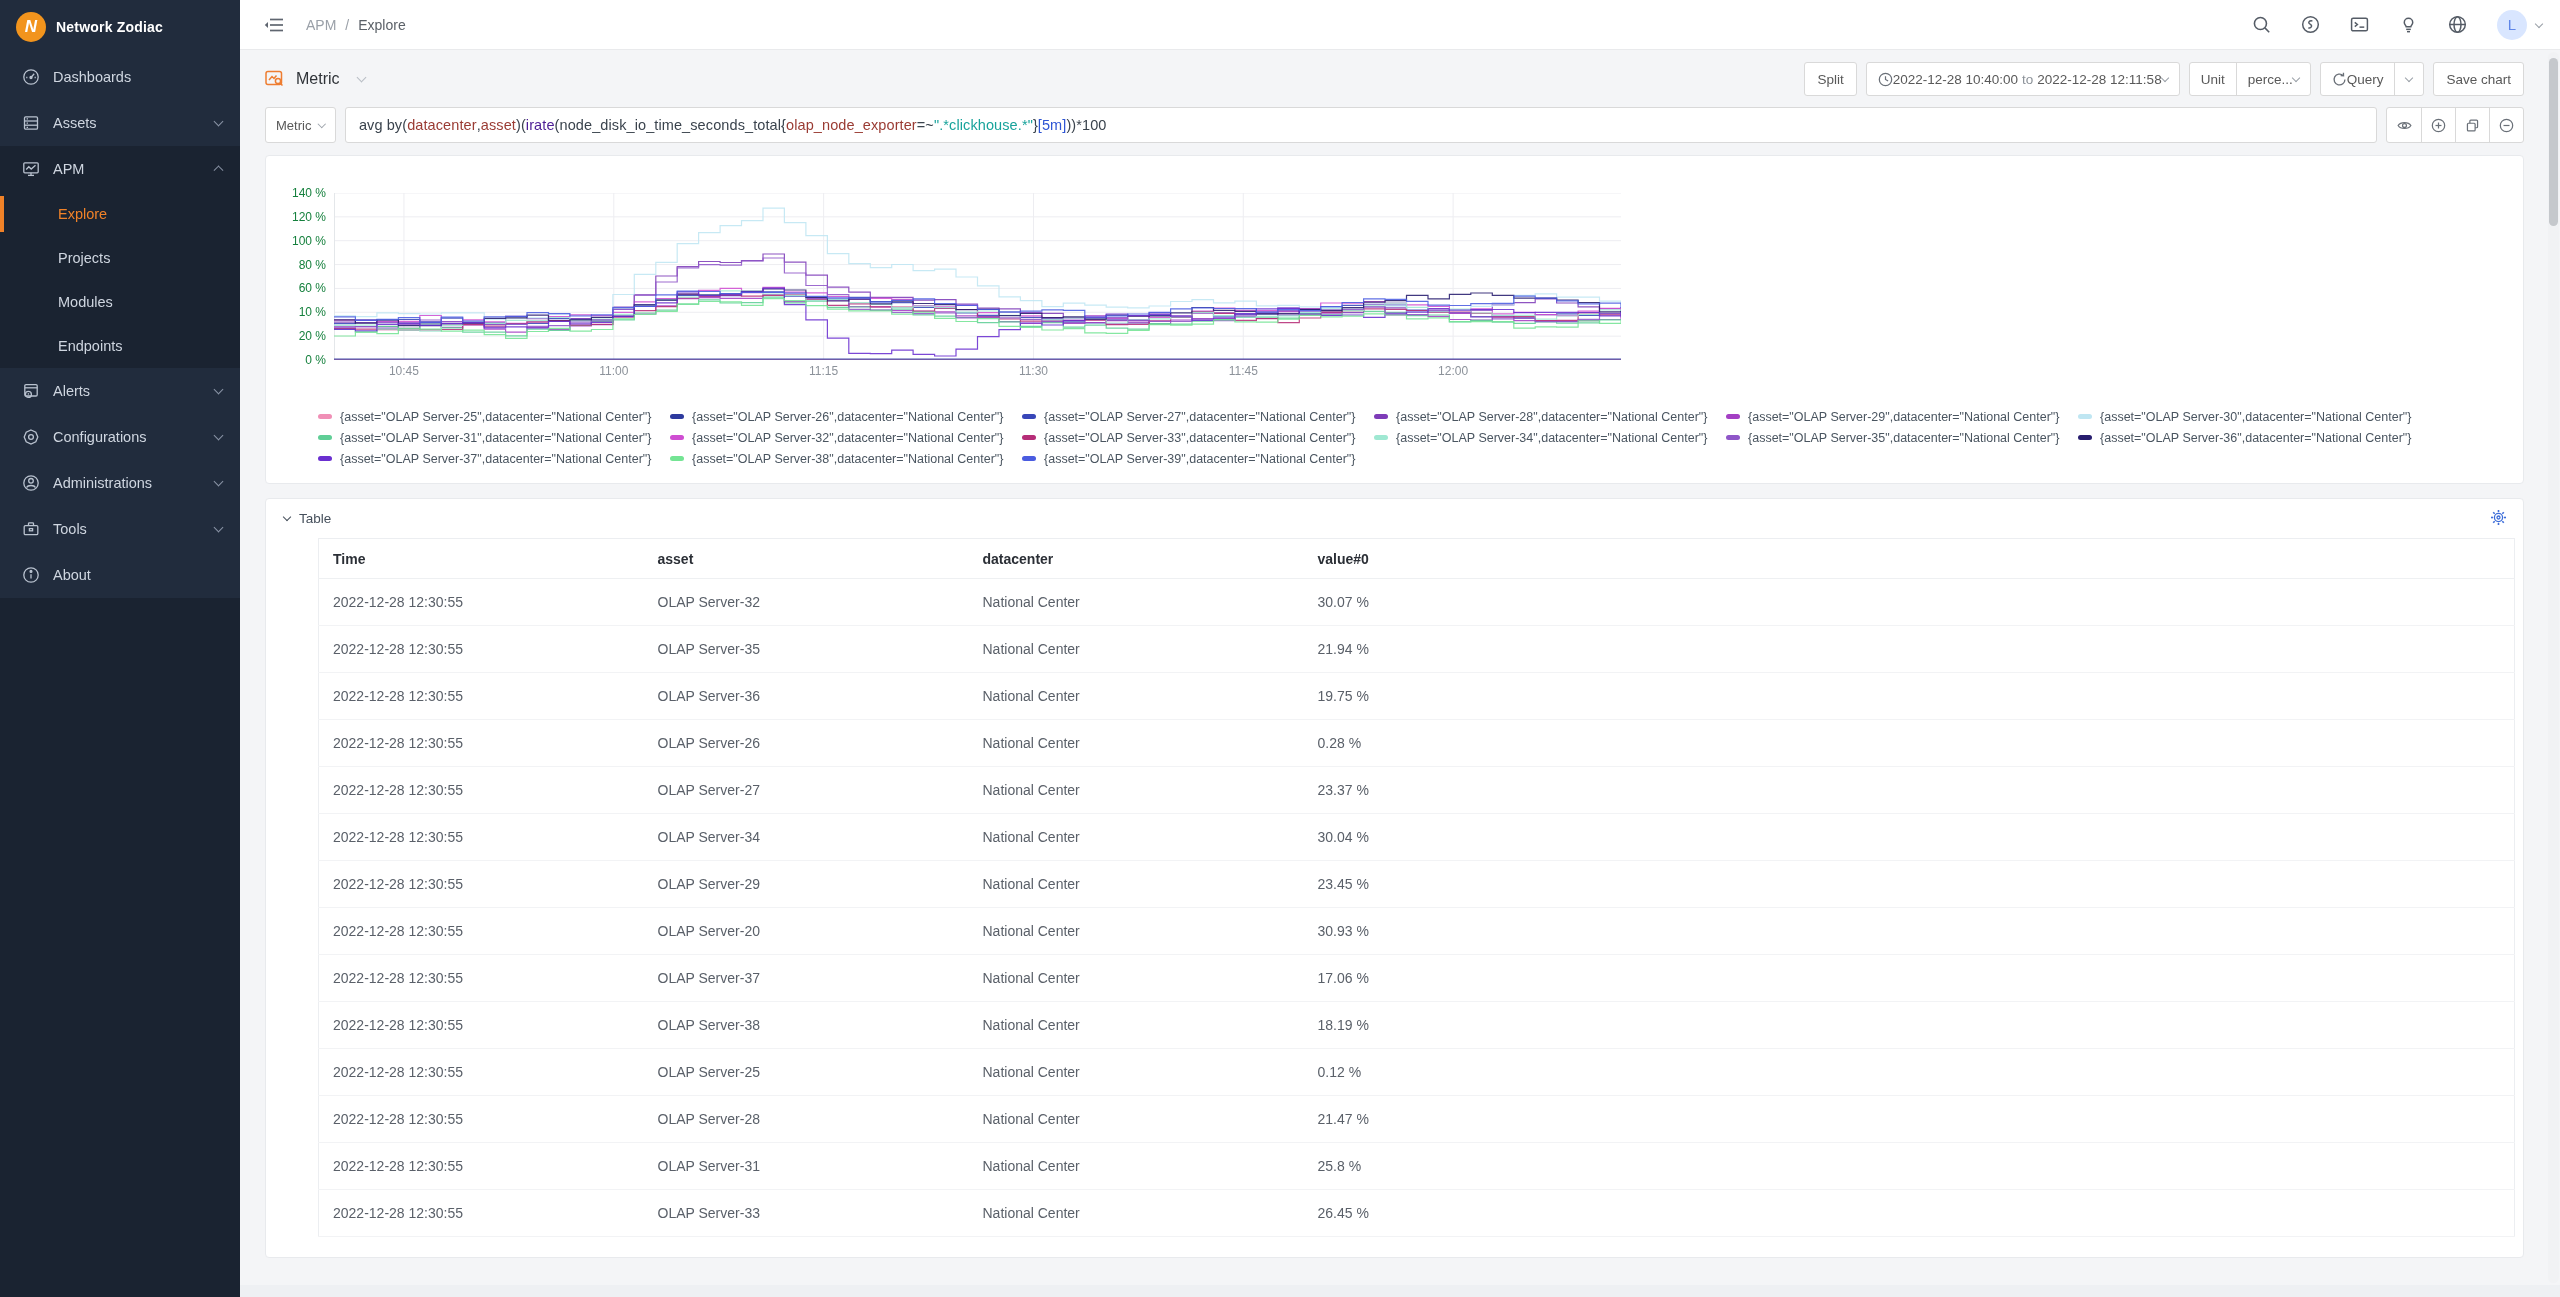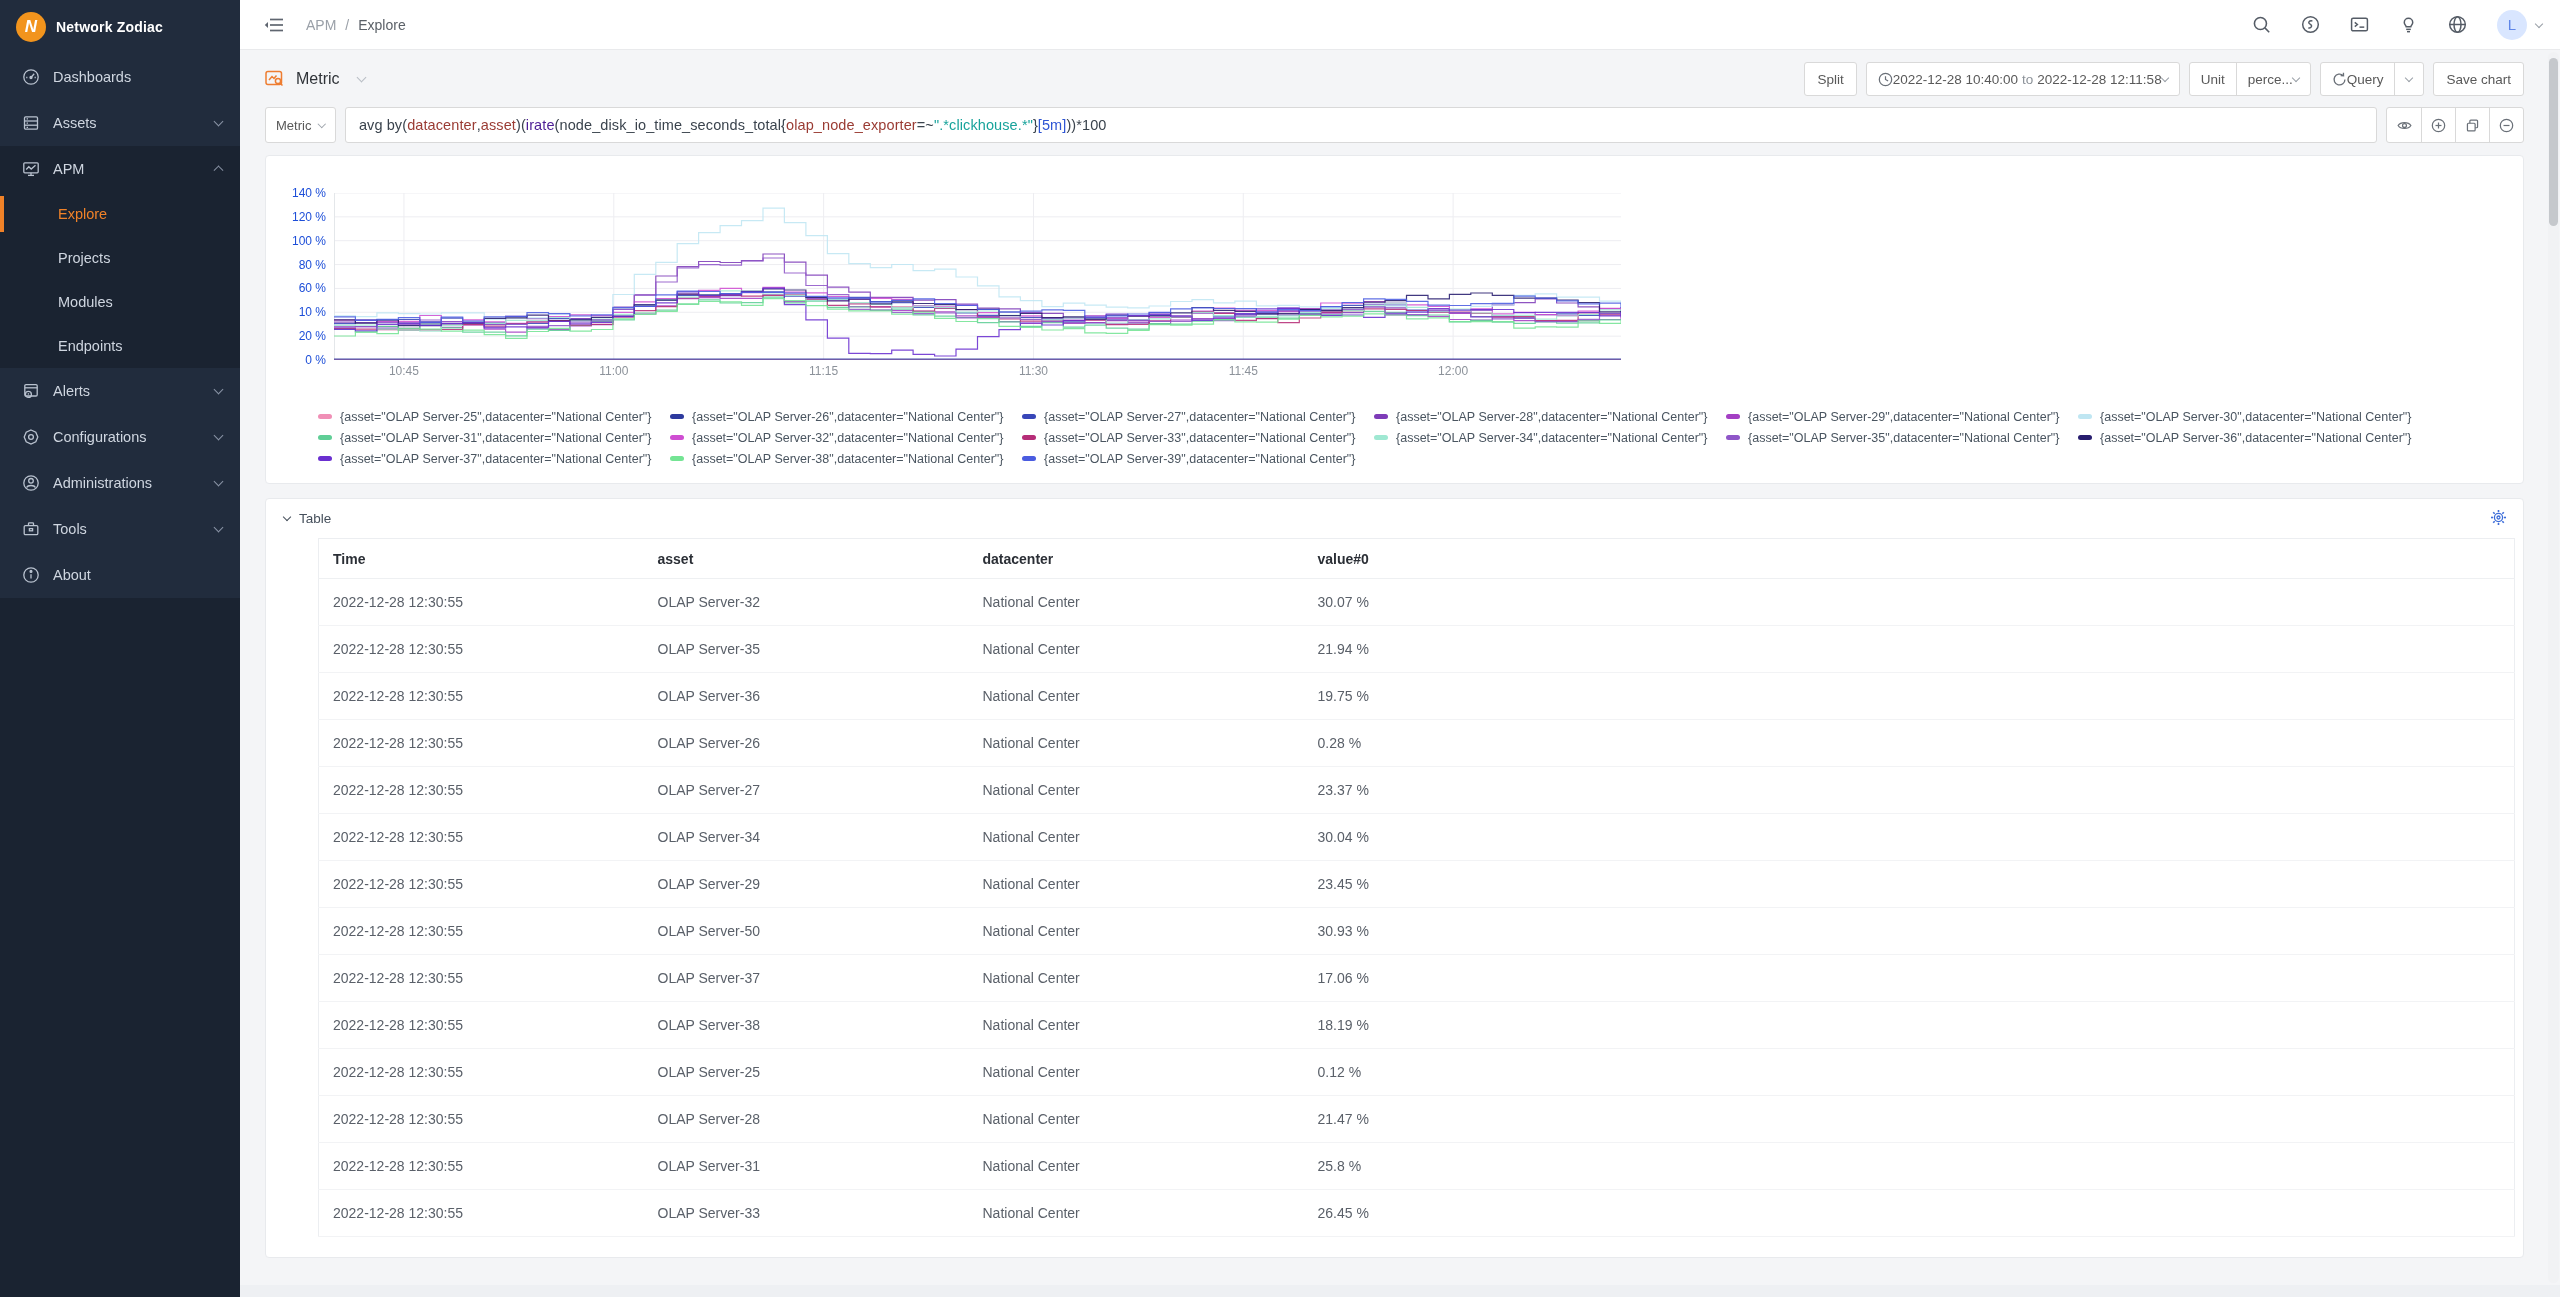--- a/index.html
+++ b/index.html
@@ -60,21 +60,21 @@
   .icon-grp .icell { width:34px; display:flex; align-items:center; justify-content:center; cursor:pointer; color:#6a7078; }
   .icon-grp .icell + .icell { border-left:1px solid #d9d9d9; }
   .icon-grp svg { width:15px; height:15px; }
 
   .card { background:#fff; border:1px solid #e8eaed; border-radius:4px; }
   .graph-card { margin-top:12px; padding:13px 18px 14px 18px; }
   .sec-head { display:flex; align-items:center; gap:9px; font-size:13.5px; color:#454f5b; }
   .sec-head .chev { width:6px; height:6px; color:#454f5b; cursor:pointer; margin-top:-3px; }
   .plot-wrap { position:relative; margin-top:24px; margin-left:50px; width:1287px; }
   .ylabels { position:absolute; left:-50px; top:0; width:42px; height:167px; }
-  .ylabels span { position:absolute; right:0; font-size:12px; color:#1d4ed8; }
+  .ylabels span { position:absolute; right:0; font-size:12px; color:#15803d; }
   .xlabels { position:relative; height:20px; margin-top:4px; }
   .xlabels span { position:absolute; font-size:12px; color:#8c929a; transform:translateX(-50%); }
   .legend { margin-top:22px; margin-left:34px; display:flex; flex-wrap:wrap; }
   .legend-item { width:352px; height:21px; display:flex; align-items:center; gap:8px; cursor:pointer; }
   .lmark { width:14px; height:5px; border-radius:2.5px; flex:none; }
   .ltext { font-size:12.5px; color:#4a5560; white-space:nowrap; }
 
   .table-card { margin-top:14px; padding:12px 4px 0 18px; position:relative; height:760px; overflow:hidden; }
   .gear-btn { position:absolute; right:16px; top:10px; width:17px; height:17px; color:#3d6dd8; cursor:pointer; }
   table.data { border-collapse:collapse; margin:12px 0 0 34px; width:calc(100% - 38px); table-layout:fixed; border:1px solid #eceef1; }
@@ -549,21 +549,21 @@
             <td>30.04 %</td>
           </tr>
           <tr>
             <td>2022-12-28 12:30:55</td>
             <td>OLAP Server-29</td>
             <td>National Center</td>
             <td>23.45 %</td>
           </tr>
           <tr>
             <td>2022-12-28 12:30:55</td>
-            <td>OLAP Server-50</td>
+            <td>OLAP Server-20</td>
             <td>National Center</td>
             <td>30.93 %</td>
           </tr>
           <tr>
             <td>2022-12-28 12:30:55</td>
             <td>OLAP Server-37</td>
             <td>National Center</td>
             <td>17.06 %</td>
           </tr>
           <tr>

